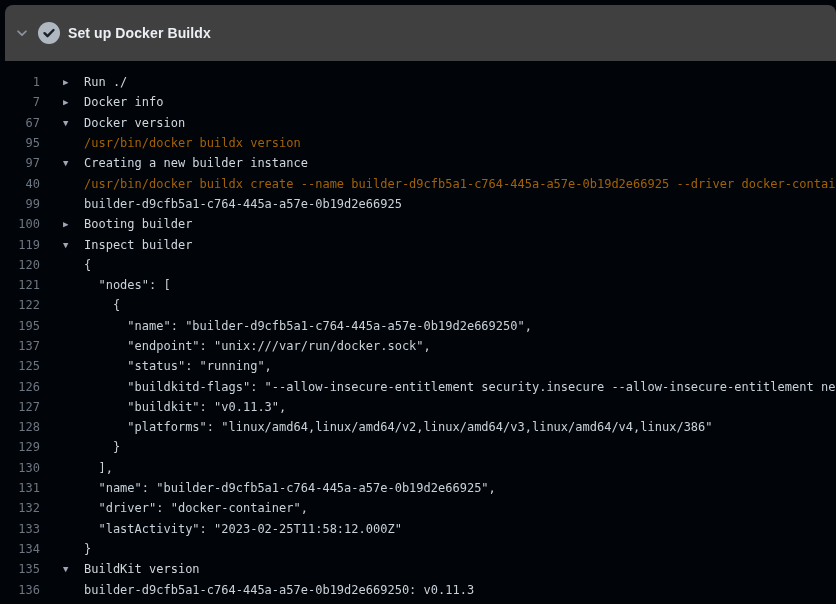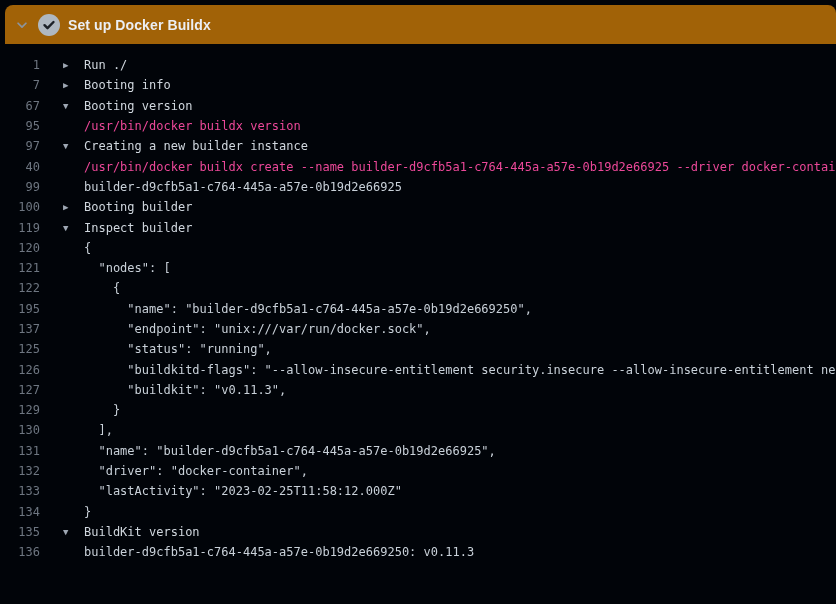--- a/index.html
+++ b/index.html
@@ -3,21 +3,21 @@
 <meta charset="utf-8">
 <style>
   html,body{margin:0;padding:0;}
   body{
     width:836px;height:604px;overflow:hidden;
     background:#010409;
     font-family:"Liberation Sans",sans-serif;
   }
   .wrap{margin:5px 0 0 5px;width:831px;}
   .step-header{
-    height:39px;background:#a16207;border-radius:8px 8px 0 0;
+    height:56px;background:#404040;border-radius:8px 8px 0 0;
     display:flex;align-items:center;padding-left:9px;cursor:pointer;
   }
   .chev{width:16px;height:16px;display:flex;align-items:center;justify-content:center;flex:none;}
   .status{width:22px;height:22px;margin-left:8px;flex:none;}
   .step-title{
     margin-left:8px;color:#eceff4;font-size:14px;font-weight:600;letter-spacing:.1px;
   }
   .log{
     padding-top:11px;
     font-family:"DejaVu Sans Mono","Liberation Mono",monospace;
@@ -26,21 +26,21 @@
   .row{display:flex;align-items:center;height:20.3px;white-space:pre;}
   .row.grp{cursor:pointer;}
   .num{
     width:35px;flex:none;text-align:right;color:#6e7681;cursor:pointer;
   }
   .marker{
     width:44px;flex:none;box-sizing:border-box;padding-left:23px;
     color:#9ea7b3;font-size:9px;line-height:20px;
   }
   .txt{color:#c9d1d9;}
-  .row.cmd .txt{color:#ec4899;}
+  .row.cmd .txt{color:#a16207;}
   .row.grp .txt{color:#d0d7de;}
 </style>
 </head>
 <body>
 
 <div class="wrap">
   <div class="step-header">
     <span class="chev">
       <svg width="14" height="14" viewBox="0 0 16 16">
         <path d="M3.5 6l4.5 4.5L12.5 6" fill="none" stroke="#8b949e" stroke-width="2" stroke-linecap="round" stroke-linejoin="round"></path>
@@ -49,36 +49,37 @@
     <span class="status">
       <svg width="22" height="22" viewBox="0 0 22 22">
         <circle cx="11" cy="11" r="11" fill="#afb8c1"></circle>
         <path d="M6.5 11.2l3 3 6-6.2" fill="none" stroke="#1c2128" stroke-width="2.4" stroke-linecap="round" stroke-linejoin="round"></path>
       </svg>
     </span>
     <span class="step-title">Set up Docker Buildx</span>
   </div>
   <div class="log">
       <div class="row grp"><span class="num">1</span><span class="marker">▶</span><span class="txt">Run ./</span></div>
-      <div class="row grp"><span class="num">7</span><span class="marker">▶</span><span class="txt">Booting info</span></div>
-      <div class="row grp"><span class="num">67</span><span class="marker">▼</span><span class="txt">Booting version</span></div>
+      <div class="row grp"><span class="num">7</span><span class="marker">▶</span><span class="txt">Docker info</span></div>
+      <div class="row grp"><span class="num">67</span><span class="marker">▼</span><span class="txt">Docker version</span></div>
       <div class="row cmd"><span class="num">95</span><span class="marker"></span><span class="txt">/usr/bin/docker buildx version</span></div>
       <div class="row grp"><span class="num">97</span><span class="marker">▼</span><span class="txt">Creating a new builder instance</span></div>
       <div class="row cmd"><span class="num">40</span><span class="marker"></span><span class="txt">/usr/bin/docker buildx create --name builder-d9cfb5a1-c764-445a-a57e-0b19d2e66925 --driver docker-container</span></div>
       <div class="row out"><span class="num">99</span><span class="marker"></span><span class="txt">builder-d9cfb5a1-c764-445a-a57e-0b19d2e66925</span></div>
       <div class="row grp"><span class="num">100</span><span class="marker">▶</span><span class="txt">Booting builder</span></div>
       <div class="row grp"><span class="num">119</span><span class="marker">▼</span><span class="txt">Inspect builder</span></div>
       <div class="row out"><span class="num">120</span><span class="marker"></span><span class="txt">{</span></div>
       <div class="row out"><span class="num">121</span><span class="marker"></span><span class="txt">  "nodes": [</span></div>
       <div class="row out"><span class="num">122</span><span class="marker"></span><span class="txt">    {</span></div>
       <div class="row out"><span class="num">195</span><span class="marker"></span><span class="txt">      "name": "builder-d9cfb5a1-c764-445a-a57e-0b19d2e669250",</span></div>
       <div class="row out"><span class="num">137</span><span class="marker"></span><span class="txt">      "endpoint": "unix:///var/run/docker.sock",</span></div>
       <div class="row out"><span class="num">125</span><span class="marker"></span><span class="txt">      "status": "running",</span></div>
       <div class="row out"><span class="num">126</span><span class="marker"></span><span class="txt">      "buildkitd-flags": "--allow-insecure-entitlement security.insecure --allow-insecure-entitlement network.host",</span></div>
       <div class="row out"><span class="num">127</span><span class="marker"></span><span class="txt">      "buildkit": "v0.11.3",</span></div>
+      <div class="row out"><span class="num">128</span><span class="marker"></span><span class="txt">      "platforms": "linux/amd64,linux/amd64/v2,linux/amd64/v3,linux/amd64/v4,linux/386"</span></div>
       <div class="row out"><span class="num">129</span><span class="marker"></span><span class="txt">    }</span></div>
       <div class="row out"><span class="num">130</span><span class="marker"></span><span class="txt">  ],</span></div>
       <div class="row out"><span class="num">131</span><span class="marker"></span><span class="txt">  "name": "builder-d9cfb5a1-c764-445a-a57e-0b19d2e66925",</span></div>
       <div class="row out"><span class="num">132</span><span class="marker"></span><span class="txt">  "driver": "docker-container",</span></div>
       <div class="row out"><span class="num">133</span><span class="marker"></span><span class="txt">  "lastActivity": "2023-02-25T11:58:12.000Z"</span></div>
       <div class="row out"><span class="num">134</span><span class="marker"></span><span class="txt">}</span></div>
       <div class="row grp"><span class="num">135</span><span class="marker">▼</span><span class="txt">BuildKit version</span></div>
       <div class="row out"><span class="num">136</span><span class="marker"></span><span class="txt">builder-d9cfb5a1-c764-445a-a57e-0b19d2e669250: v0.11.3</span></div>
     </div>
 </div>

